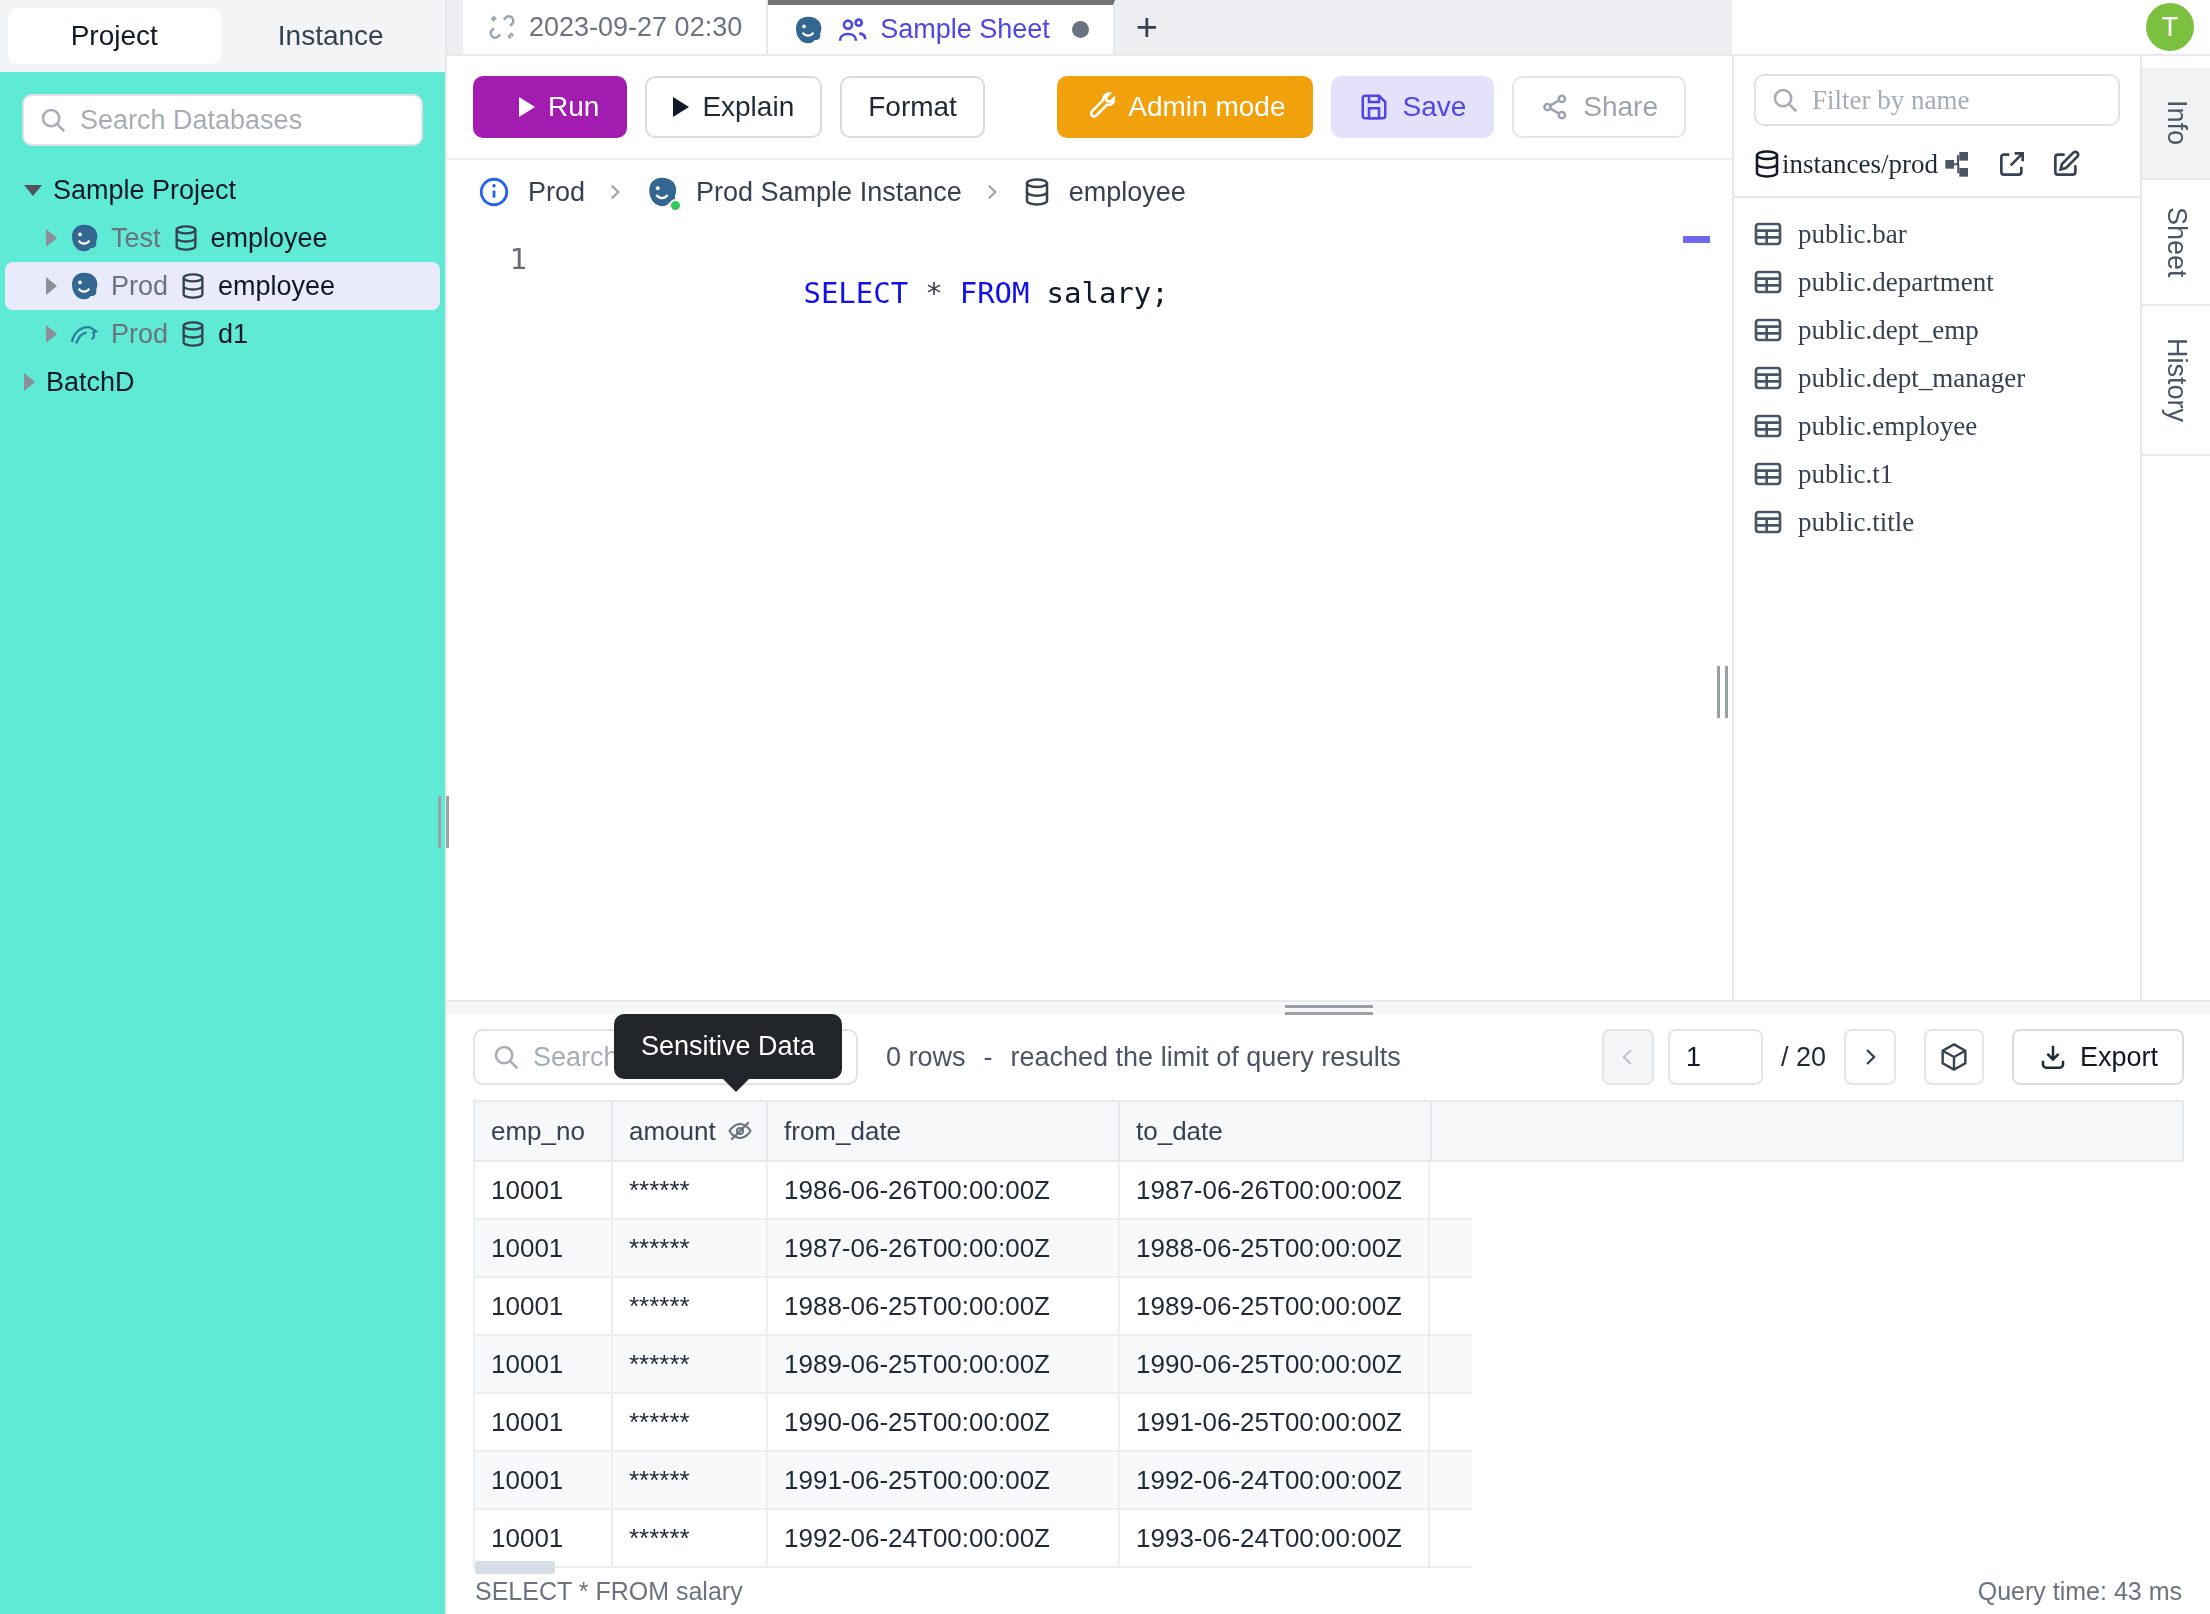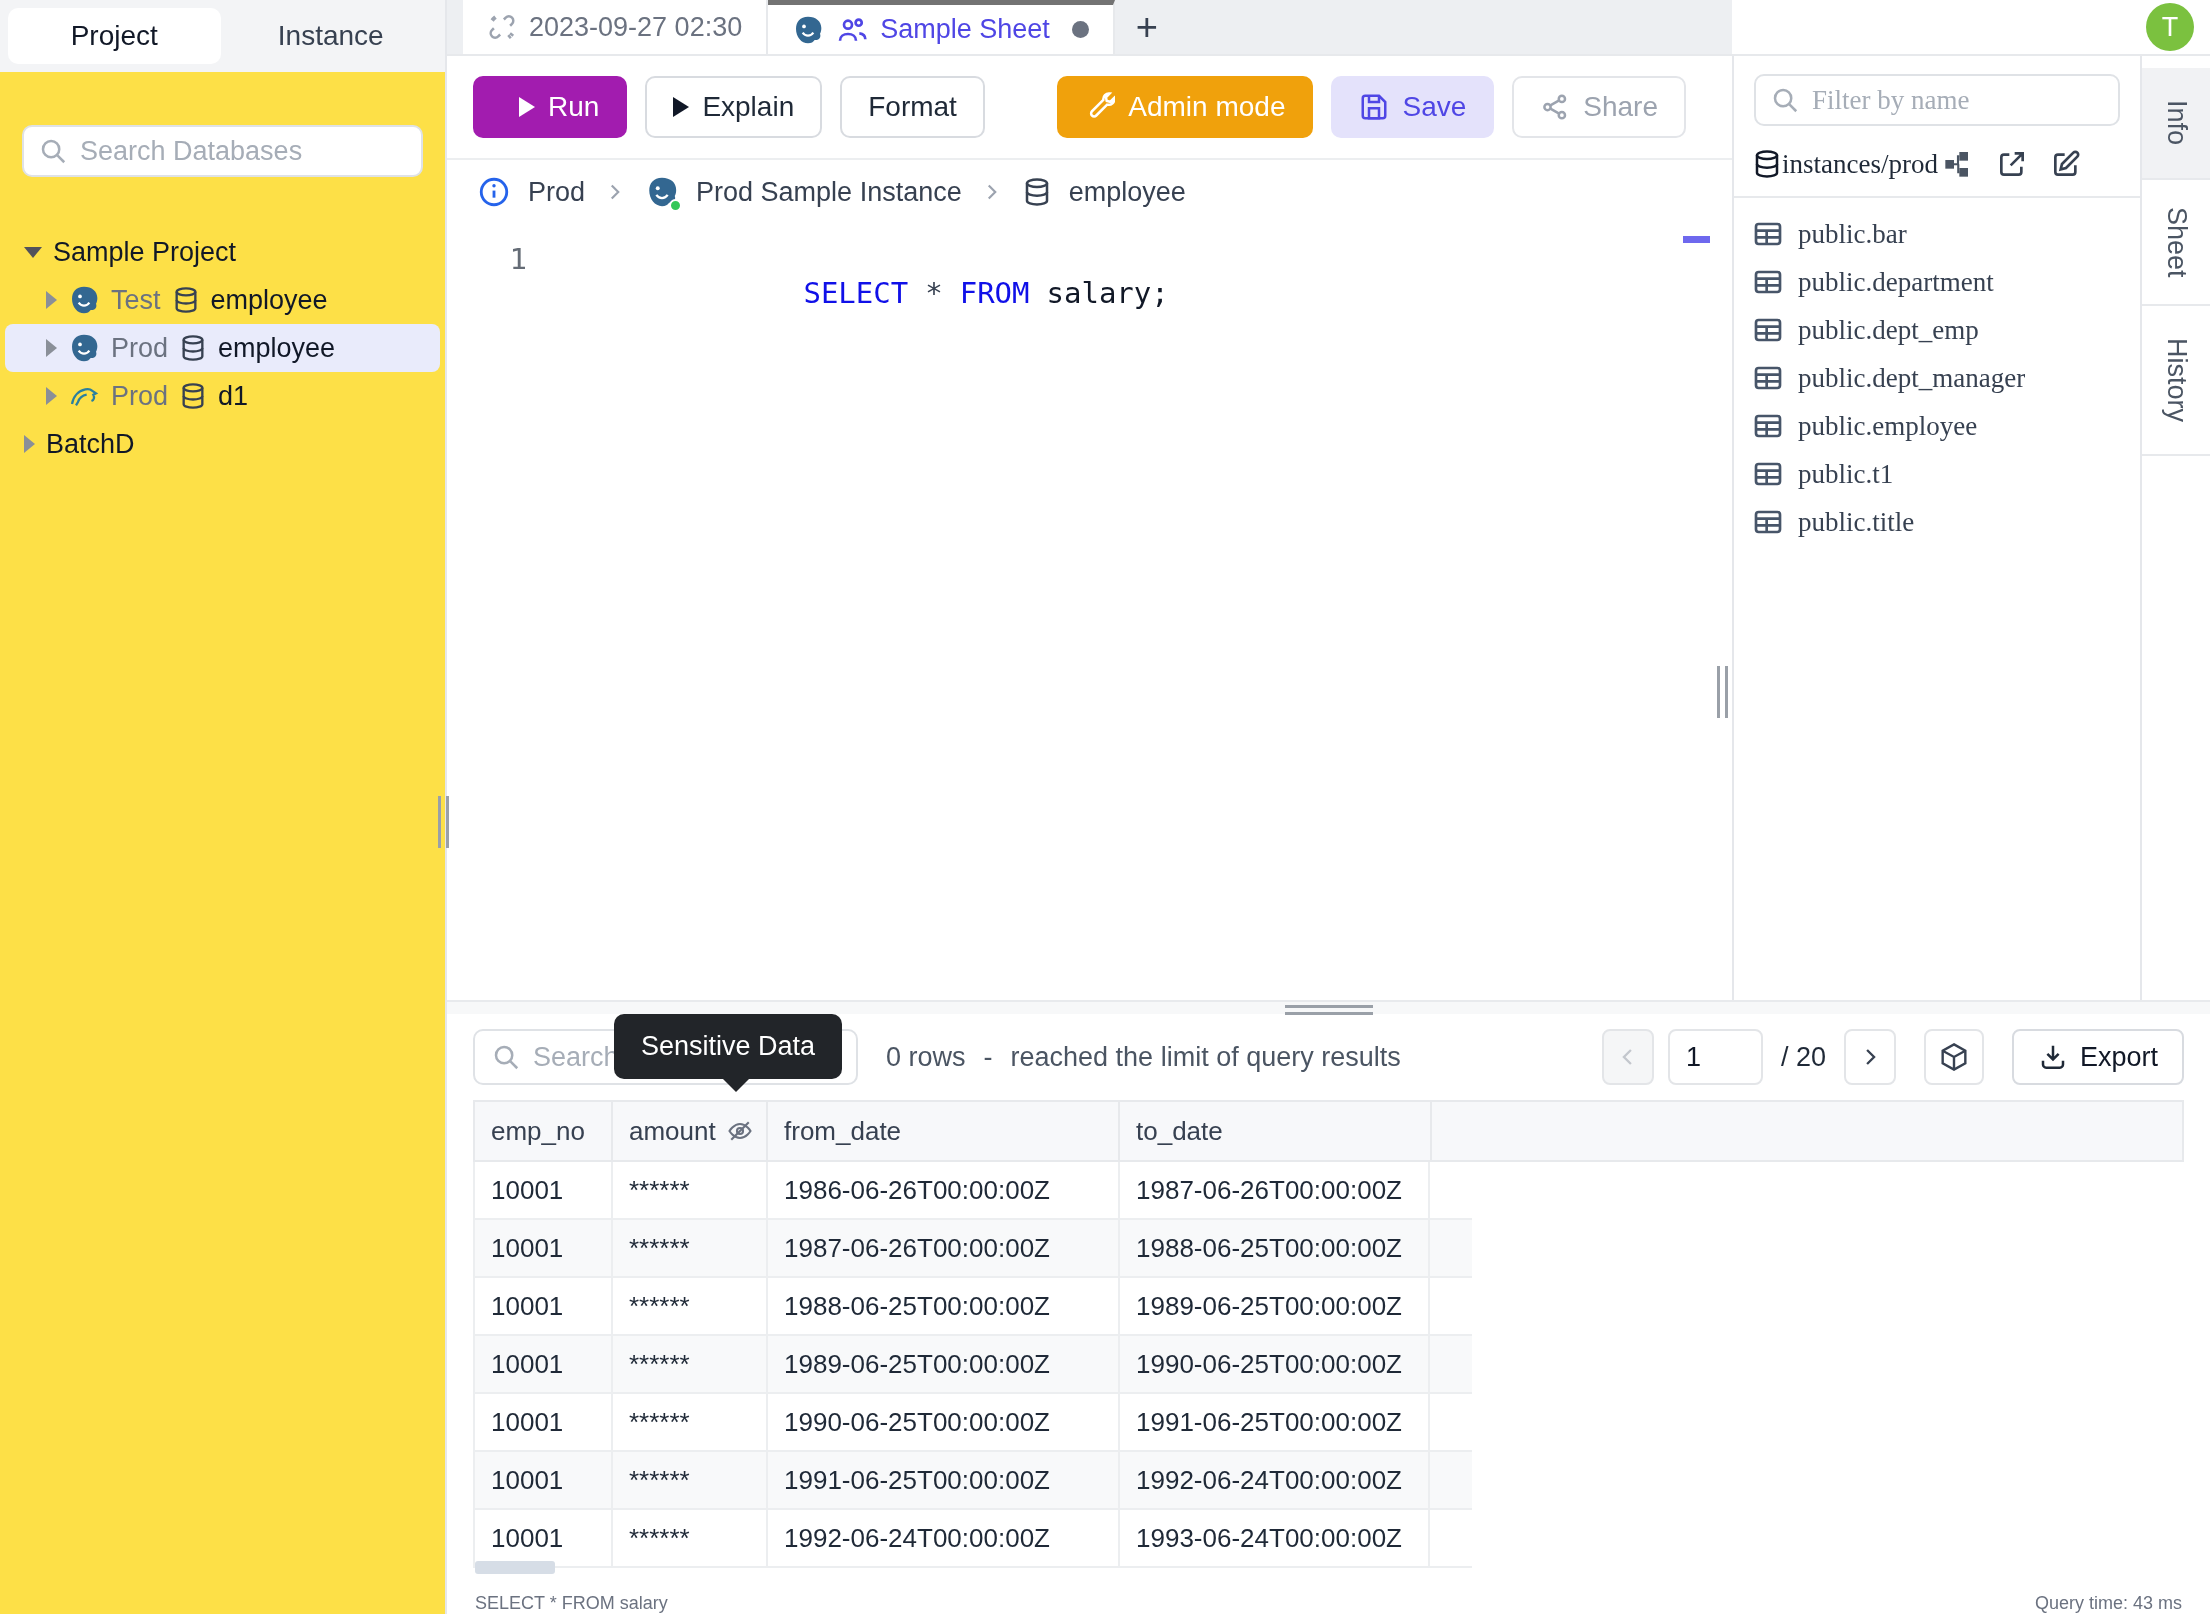--- a/index.html
+++ b/index.html
@@ -3,21 +3,21 @@
 <meta charset="utf-8">
 <style>
   * { box-sizing: border-box; margin: 0; padding: 0; }
   html,body { width:2210px; height:1614px; overflow:hidden; }
   body { font-family:"Liberation Sans", sans-serif; color:#1f2937; background:#fff; font-size:27px; }
   svg { display:block; }
 
   .app { display:flex; width:2210px; height:1614px; }
 
   
-  .left-sidebar { width:447px; border-right:2px solid #e5e7eb; display:flex; flex-direction:column; position:relative; background:#fde047;gap:31px; }
+  .left-sidebar { width:447px; border-right:2px solid #e5e7eb; display:flex; flex-direction:column; position:relative; background:#5eead4; }
   .sb-header { height:72px; background:#f3f4f6; display:flex; align-items:center; padding:8px; gap:4px; }
   .sb-tab { flex:1; height:56px; display:flex; align-items:center; justify-content:center; font-size:28px; color:#374151; border-radius:10px; cursor:pointer; }
   .sb-tab.active { background:#fff; color:#111827; }
   .sb-search { margin:22px 22px 20px; height:52px; border:2px solid #dfe2e6; border-radius:10px; display:flex; align-items:center; gap:12px; padding:0 14px; background:#fff; }
   .sb-search input, .filter-box input, .search-box input { border:none; outline:none; flex:1; font-size:27px; font-family:inherit; color:#374151; background:transparent; min-width:0; }
   .sb-search input::placeholder, .filter-box input::placeholder, .search-box input::placeholder { color:#a6adb7; }
   .tree { font-size:27px; }
   .tree-row { display:flex; align-items:center; height:48px; gap:11px; padding-left:24px; color:#111827; cursor:pointer; }
   .tree-row.child { padding-left:46px; }
   .tree-row.selected { background:#e9ebfb; margin:0 5px; border-radius:8px; padding-left:41px; }
@@ -107,21 +107,21 @@
   .table-zone { margin:0 26px; position:relative; }
   .thead { display:flex; background:#f7f8fa; border-top:2px solid #e7e9ec; border-bottom:2px solid #e7e9ec; border-right:2px solid #e7e9ec; height:62px; font-size:26px; color:#374151; }
   .th { display:flex; align-items:center; gap:10px; padding-left:16px; border-left:2px solid #e7e9ec; height:100%; }
   .c-emp { width:138px; } .c-amt { width:155px; } .c-from { width:352px; } .c-to { width:312px; } .c-fill { flex:1; }
   .tbody { width:999px; }
   .trow { display:flex; height:58px; border-bottom:2px solid #eceef0; font-size:26px; color:#1f2937; }
   .trow.even { background:#f8f9fa; }
   .td { display:flex; align-items:center; padding-left:16px; border-left:2px solid #eceef0; height:100%; white-space:nowrap; overflow:hidden; }
   .td.last { border-right:2px solid #eceef0; }
   .hscroll { position:absolute; left:28px; bottom:40px; width:80px; height:13px; background:#d6dde6; border-radius:3px; }
-  .status-bar { height:46px; display:flex; align-items:flex-end; justify-content:space-between; padding:0 28px; font-size:18px; color:#6b7280; position:absolute; bottom:0; left:0; right:0; }
+  .status-bar { height:46px; display:flex; align-items:center; justify-content:space-between; padding:0 28px; font-size:25px; color:#6b7280; position:absolute; bottom:0; left:0; right:0; }
 </style>
 </head>
 <body>
 
 <div class="app">
 
   <aside class="left-sidebar">
     <div class="sb-header">
       <div class="sb-tab active">Project</div>
       <div class="sb-tab">Instance</div>

